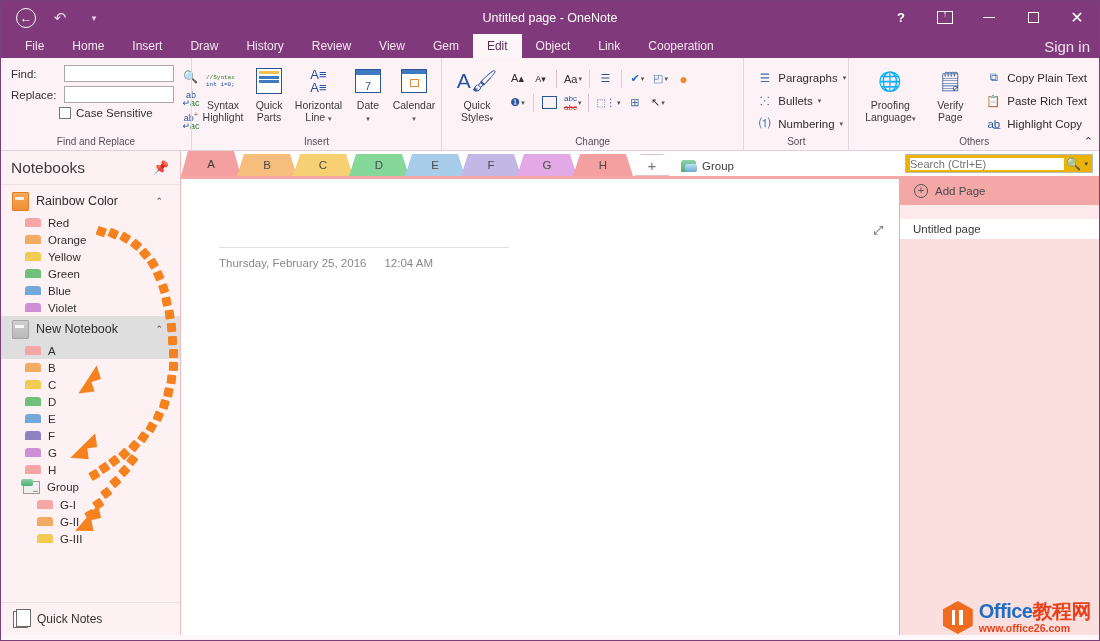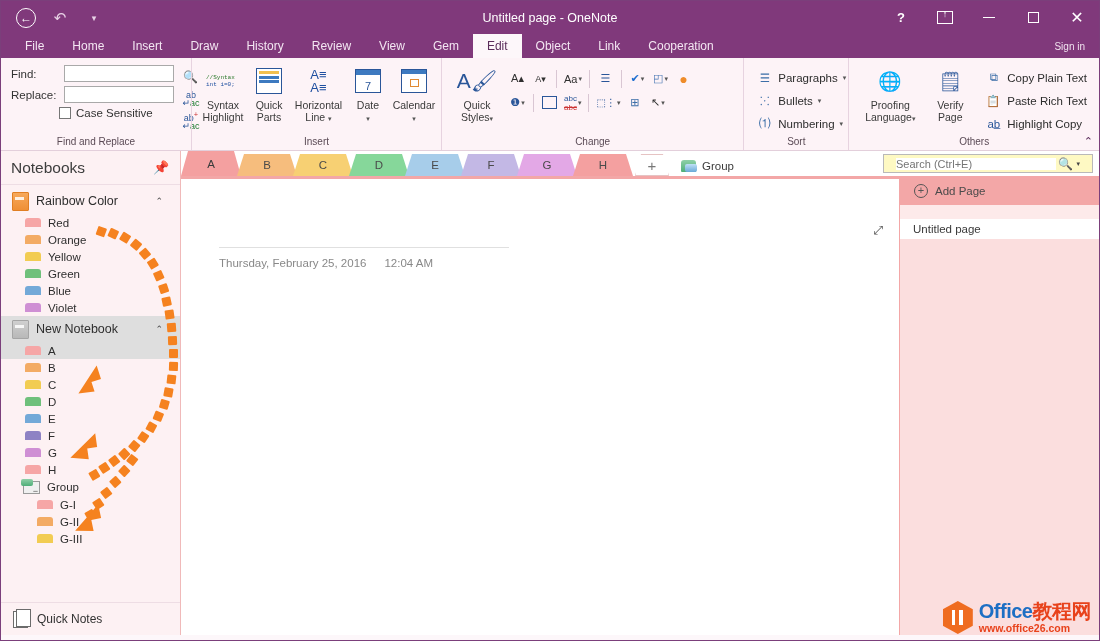--- a/index.html
+++ b/index.html
@@ -57,22 +57,22 @@
   .tabstrip {
     height: 24px; background: #80397b; display: flex; align-items: stretch;
     padding-left: 10px; position: relative;
   }
   .rtab {
     padding: 0 14px; display: flex; align-items: center;
     color: #f3e6f2; font-size: 12px; height: 24px;
   }
   .rtab.active { background: #fdf7fa; color: #5b2d5b; }
   .signin {
-    margin-left: auto; color: #f0e2ef; font-size: 10px;
-    display: flex; align-items: center; padding-right: 14px;
+    margin-left: auto; color: #f0e2ef; font-size: 15px;
+    display: flex; align-items: center; padding-right: 9px;
   }
 
   
   .ribbon {
     height: 93px; background: #fdf3f7; position: relative;
     display: flex; align-items: stretch; border-bottom: 1px solid #e3cfdb;
   }
   .rgroup {
     display: flex; flex-direction: column; position: relative;
     padding: 3px 4px 0 4px;
@@ -265,22 +265,22 @@
   .grouptab-ico {
     width: 15px; height: 12px; background: linear-gradient(#8fd0a8,#4fae78);
     border-radius: 3px 3px 1px 1px; position: relative;
   }
   .grouptab-ico::after {
     content:""; position:absolute; left:4px; top:4px; width:12px; height:8px;
     background: linear-gradient(#bfe0f5,#6aa9d8); border-radius: 2px;
   }
   .searchbox {
     margin-left: auto; margin-right: 6px; margin-bottom: 3px;
-    width: 210px; height: 19px; border: 1px solid #b9b9b9; background: #fef9c3;
-    display: flex; align-items: center; padding: 0 12px; gap: 3px;
+    width: 188px; height: 19px; border: 1px solid #b9b9b9; background: #eab308;
+    display: flex; align-items: center; padding: 0 4px; gap: 3px;
   }
   .searchbox input {
     flex: 1; border: 0; outline: 0; font-size: 11px; color: #555;
     font-family: "Liberation Sans", sans-serif;
   }
   .searchbox .mag { color: #1f5fa8; font-size: 12px; }
   .searchbox .cv { color: #444; font-size: 7px; }
 
   .canvasrow { flex: 1; display: flex; background: #f3a7a7; }
   .canvas {

